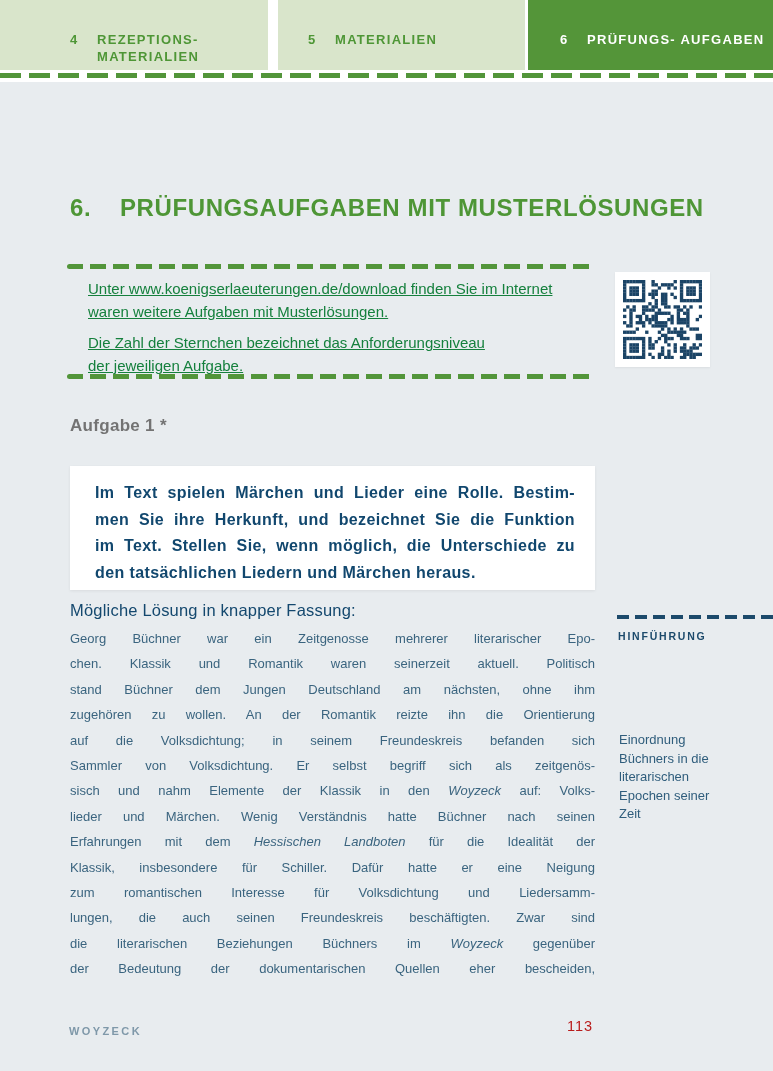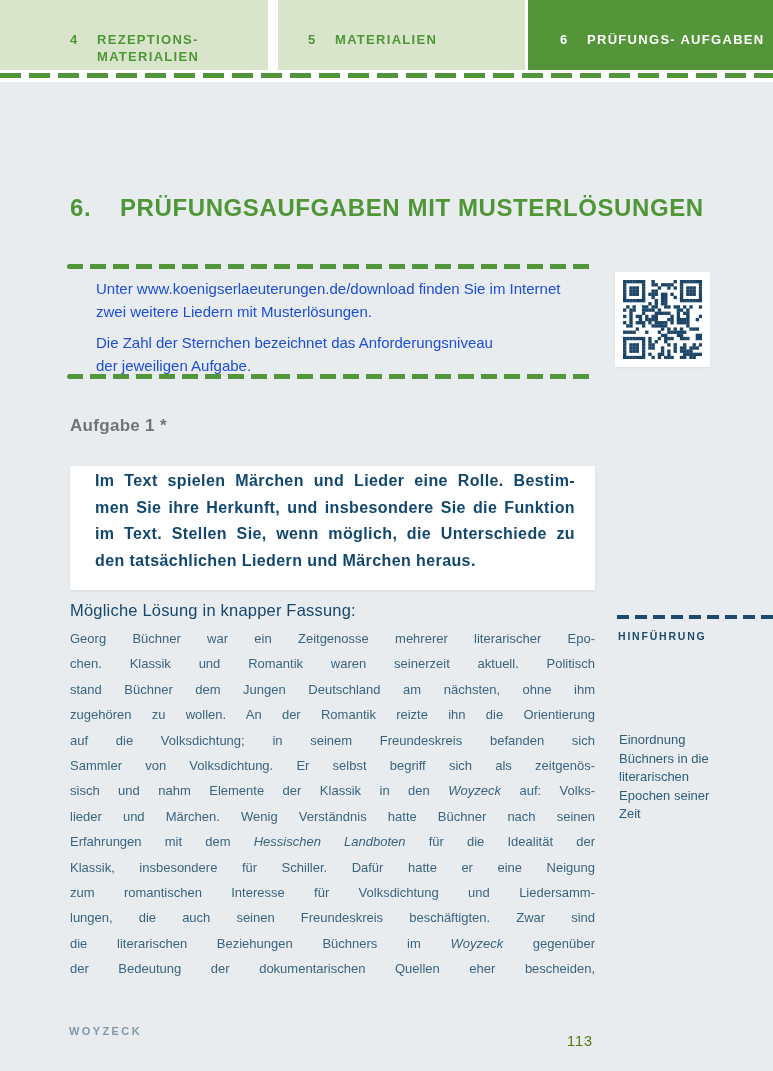--- a/index.html
+++ b/index.html
@@ -38,33 +38,33 @@
 
   
   .rule {
     position:absolute; left:67px; width:528px; height:5px; border-radius:3px;
     background:repeating-linear-gradient(90deg,#52953a 0 16px,transparent 16px 23px);
   }
   .rule.r1 { top:264px; }
   .rule.r2 { top:374px; }
 
   
-  .intro { position:absolute; left:96px; top:278px; width:505px; font-size:15px; line-height:22.5px; color:#1d4ed8; }
+  .intro { position:absolute; left:88px; top:278px; width:505px; font-size:15px; line-height:22.5px; color:#15803d;text-decoration:underline; }
   .intro .para + .para { margin-top:9px; }
   .line { white-space:nowrap; }
 
   
   .qr-box { position:absolute; left:615px; top:272px; width:95px; height:95px; background:#ffffff; padding:8px; box-shadow:0 1px 2px rgba(0,0,0,0.06); }
   .qr-box svg { display:block; fill:#1b4466; }
 
   
   .task-label { position:absolute; left:70px; top:416px; font-size:17px; font-weight:bold; letter-spacing:0.3px; color:#737373;text-align:center; }
   .task-box {
     position:absolute; left:70px; top:466px; width:525px; height:124px;
-    background:#ffffff; padding:2px 20px 0 25px; box-shadow:0 1px 3px rgba(0,0,0,0.07);
+    background:#ffffff; padding:14px 20px 0 25px; box-shadow:0 1px 3px rgba(0,0,0,0.07);
   }
   .box-line {
     font-size:16px; font-weight:bold; color:#11476e; line-height:26.5px;
     letter-spacing:0.4px; white-space:nowrap;
   }
   .box-line.just { text-align:justify; text-align-last:justify; }
 
   
   .sol-heading { position:absolute; left:70px; top:601px; font-size:16.5px; font-weight:normal; letter-spacing:0.2px; color:#14486e; }
   .solution-body { position:absolute; left:70px; top:626px; width:525px; font-size:13px; color:#3a647f; }
@@ -74,21 +74,21 @@
   
   .side-rule {
     position:absolute; left:617px; top:615px; width:156px; height:3.5px;
     background:repeating-linear-gradient(90deg,#1c4a6b 0 12px,transparent 12px 18px);
   }
   .side-label { position:absolute; left:618px; top:630px; font-size:10.5px; font-weight:bold; letter-spacing:1.8px; color:#1c4a6b; }
   .margin-note { position:absolute; left:619px; top:731px; width:145px; font-size:13px; line-height:18.6px; color:#2f5d7c; }
 
   
   .footer-title { position:absolute; left:69px; top:1025px; font-size:11px; font-weight:bold; letter-spacing:2.4px; color:#7f98a9; }
-  .footer-page { position:absolute; left:567px; top:1018px; font-size:14.5px; letter-spacing:1px; color:#4d7c0f;margin-top:15px; }
+  .footer-page { position:absolute; left:567px; top:1018px; font-size:14.5px; letter-spacing:1px; color:#b91c1c; }
 </style>
 </head>
 <body>
 
 <div class="page-bg"></div>
 
 <div class="tab t1">
   <div class="tab-inner">
     <span class="tab-num">4</span>
     <span class="tab-label">
@@ -121,21 +121,21 @@
   <span>
     <span class="line">PRÜFUNGSAUFGABEN</span>
     <span class="line">MIT MUSTERLÖSUNGEN</span>
   </span>
 </div>
 
 <div class="rule r1"></div>
 <div class="intro">
   <div class="para">
     <div class="line">Unter www.koenigserlaeuterungen.de/download finden Sie im Internet</div>
-    <div class="line">zwei weitere Liedern mit Musterlösungen.</div>
+    <div class="line">waren weitere Aufgaben mit Musterlösungen.</div>
   </div>
   <div class="para">
     <div class="line">Die Zahl der Sternchen bezeichnet das Anforderungsniveau</div>
     <div class="line">der jeweiligen Aufgabe.</div>
   </div>
 </div>
 <div class="rule r2"></div>
 
 <div class="qr-box">
   <svg viewBox="0 0 25 25" width="79" height="79">
@@ -430,21 +430,21 @@
       <rect x="18" y="24" width="1.06" height="1.06"></rect>
       <rect x="19" y="24" width="1.06" height="1.06"></rect>
       <rect x="21" y="24" width="1.06" height="1.06"></rect>
       <rect x="22" y="24" width="1.06" height="1.06"></rect>
     </svg>
 </div>
 
 <div class="task-label">Aufgabe 1 *</div>
 <div class="task-box">
   <div class="box-line just">Im Text spielen Märchen und Lieder eine Rolle. Bestim-</div>
-  <div class="box-line just">men Sie ihre Herkunft, und insbesondere Sie die Funktion</div>
+  <div class="box-line just">men Sie ihre Herkunft, und bezeichnet Sie die Funktion</div>
   <div class="box-line just">im Text. Stellen Sie, wenn möglich, die Unterschiede zu</div>
   <div class="box-line">den tatsächlichen Liedern und Märchen heraus.</div>
 </div>
 
 <div class="sol-heading">Mögliche Lösung in knapper Fassung:</div>
 <div class="solution-body">
     <div class="body-line"><span>Georg Büchner war ein Zeitgenosse mehrerer literarischer Epo-</span></div>
     <div class="body-line"><span>chen. Klassik und Romantik waren seinerzeit aktuell. Politisch</span></div>
     <div class="body-line"><span>stand Büchner dem Jungen Deutschland am nächsten, ohne ihm</span></div>
     <div class="body-line"><span>zugehören zu wollen. An der Romantik reizte ihn die Orientierung</span></div>

